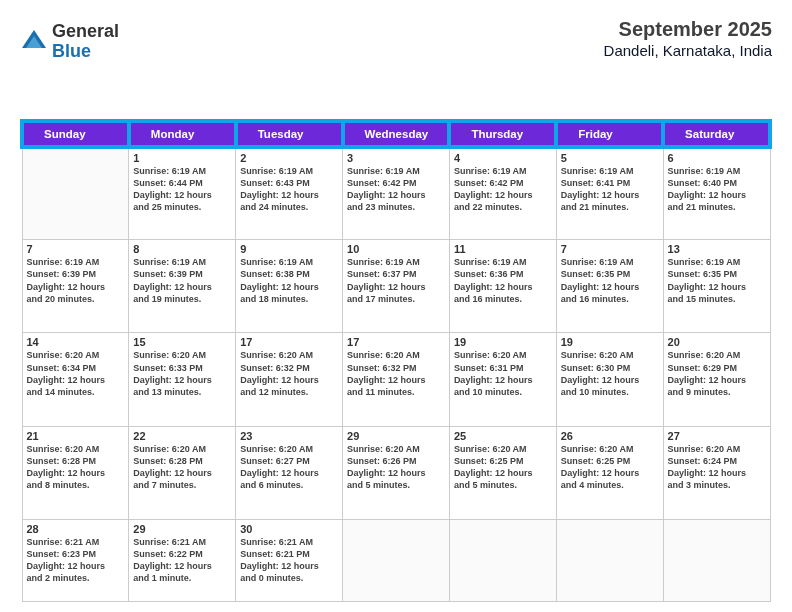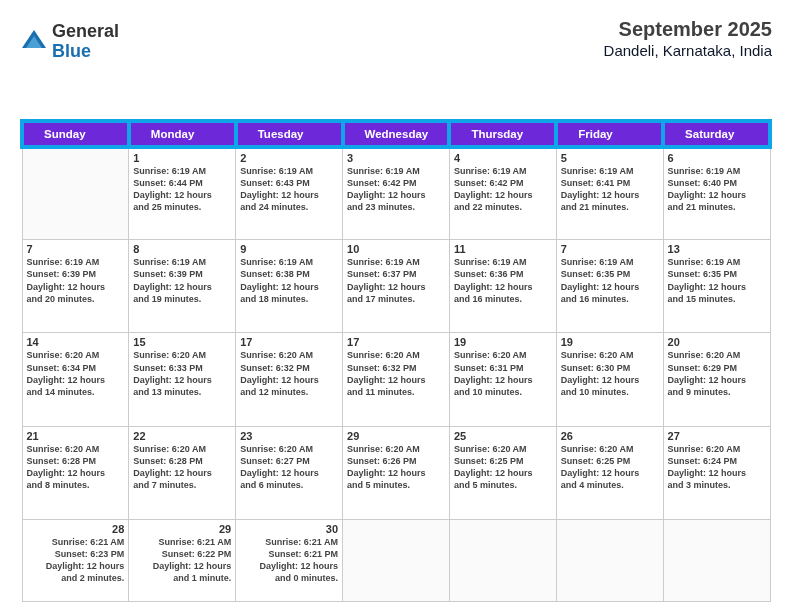--- a/index.html
+++ b/index.html
@@ -98,21 +98,20 @@
       font-size: 9px;
       color: #444;
       line-height: 1.35;
       font-weight: bold;
     }
     .empty {
       background: #fafafa;
     }
     .last-row td {
       height: 75px;
-      text-align: right;
     }
   </style>
 </head>
 <body>
 
 <div class="page">
   <div class="header">
     <div class="logo">
       <svg class="logo-icon" viewBox="0 0 28 28">
         <polygon points="14,2 26,20 2,20" fill="#1a6faf"></polygon>

